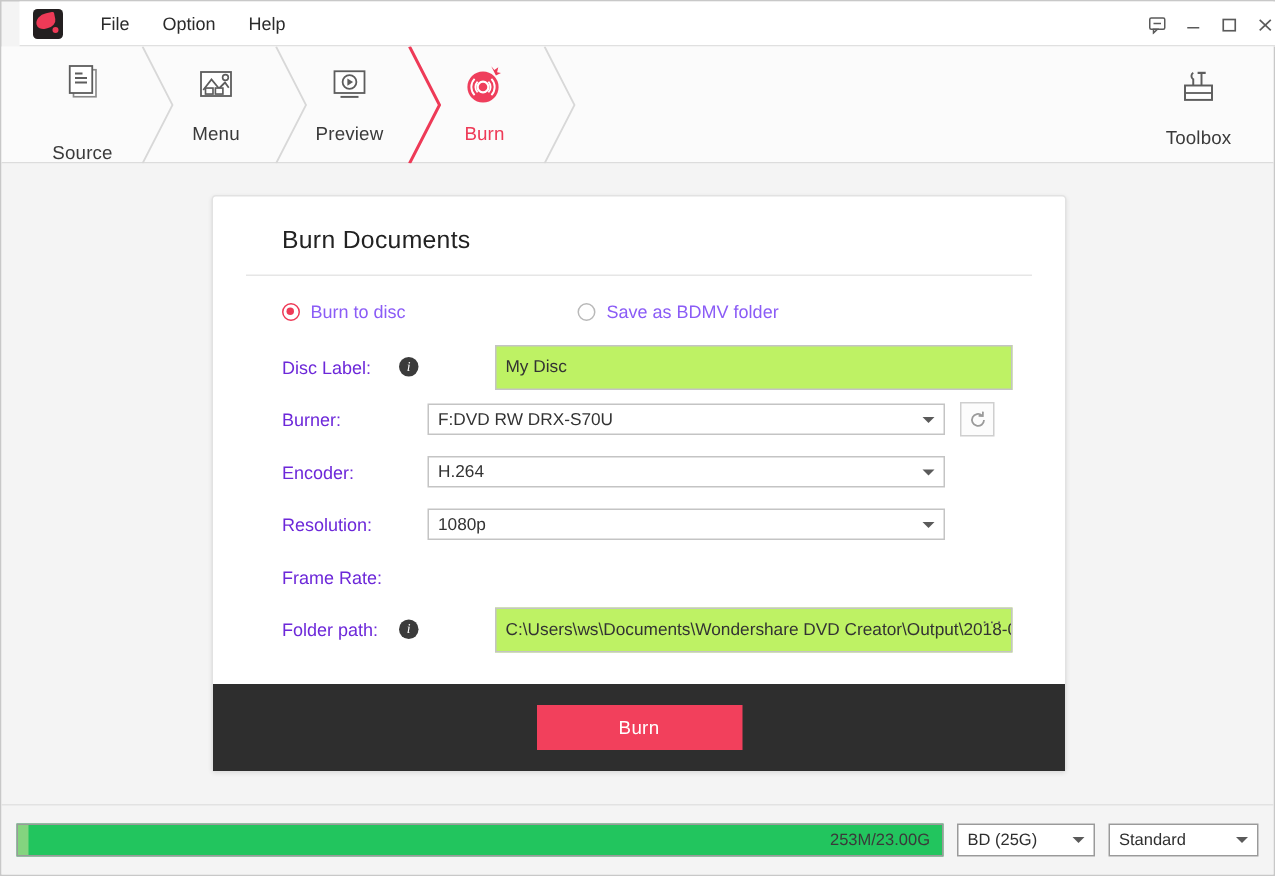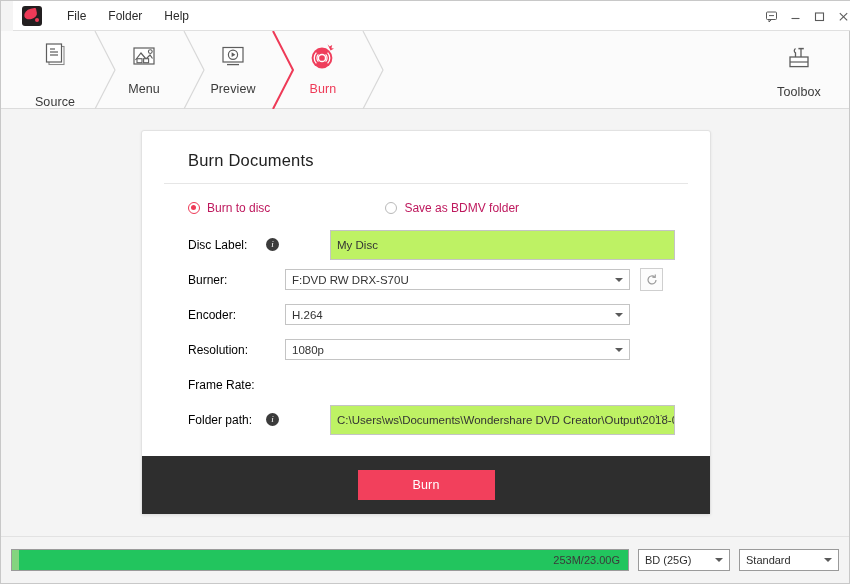--- a/index.html
+++ b/index.html
@@ -149,30 +149,30 @@
   }
   .radio-opt.checked .radio-dot {
     border-color: #ee3a57;
   }
   .radio-opt.checked .radio-dot::after {
     content: "";
     position: absolute; left: 2.2px; top: 2.2px;
     width: 5.2px; height: 5.2px; border-radius: 50%;
     background: #ee3a57;
   }
-  .radio-label { font-size: 12px; color: #be185d; margin-left: 7px; }
+  .radio-label { font-size: 12px; color: #8b5cf6; margin-left: 7px; }
 
   .form { padding: 12px 0 0 0; }
   .field-row {
     display: flex; align-items: center;
     height: 35px;
     padding-left: 46px;
   }
   .field-label {
-    font-size: 12px; color: #000000;
+    font-size: 12px; color: #6d28d9;
     width: 78px; text-align: left;
     flex: 0 0 auto;
   }
   .info-icon {
     width: 13px; height: 13px; border-radius: 50%;
     background: #3b3b3b; color: #fff;
     font-size: 9px; font-style: italic;
     font-family: "Liberation Serif", serif;
     display: flex; align-items: center; justify-content: center;
     margin-right: 6px; flex: 0 0 auto;
@@ -291,21 +291,21 @@
 </style>
 </head>
 <body>
 
 <div id="app">
 
   <div class="titlebar">
     <div class="logo"></div>
     <div class="menubar">
       <div class="menu-item">File</div>
-      <div class="menu-item">Folder</div>
+      <div class="menu-item">Option</div>
       <div class="menu-item">Help</div>
     </div>
     <div class="win-controls">
       <div class="win-btn">
         <svg width="13" height="13" viewBox="0 0 13 13">
             <rect x="1.5" y="2" width="10" height="7.5" rx="1" fill="none" stroke="#5a5a5a" stroke-width="1"></rect>
             <path d="M4 9.5 L4 12 L6.6 9.5 Z" fill="none" stroke="#5a5a5a" stroke-width="1"></path>
             <line x1="4" y1="5.6" x2="9" y2="5.6" stroke="#5a5a5a" stroke-width="1"></line>
           </svg>
       </div>

